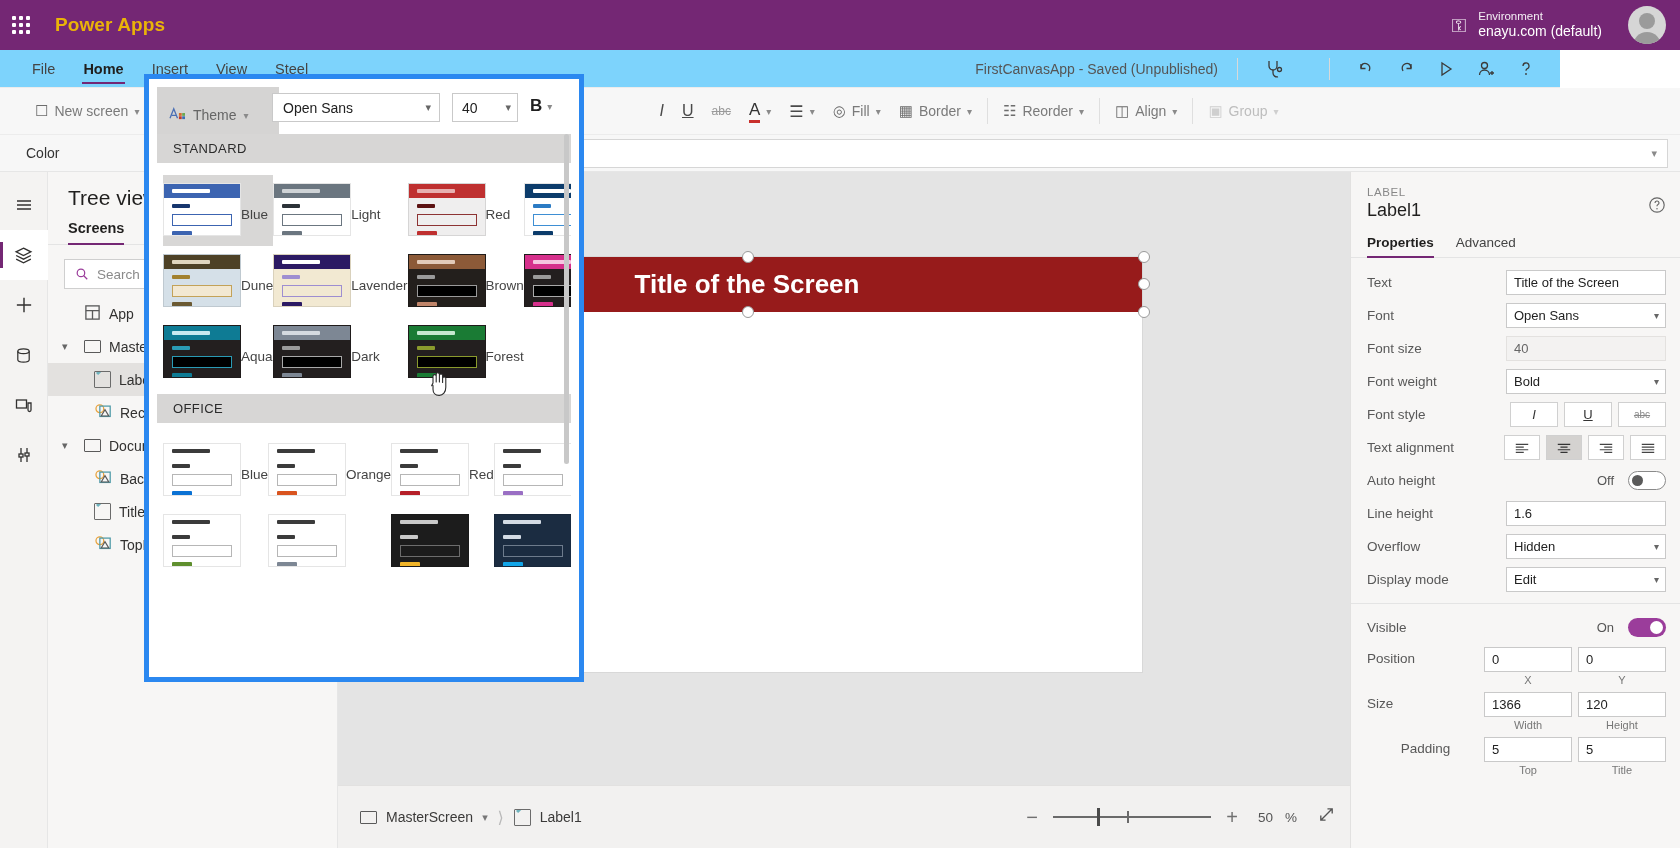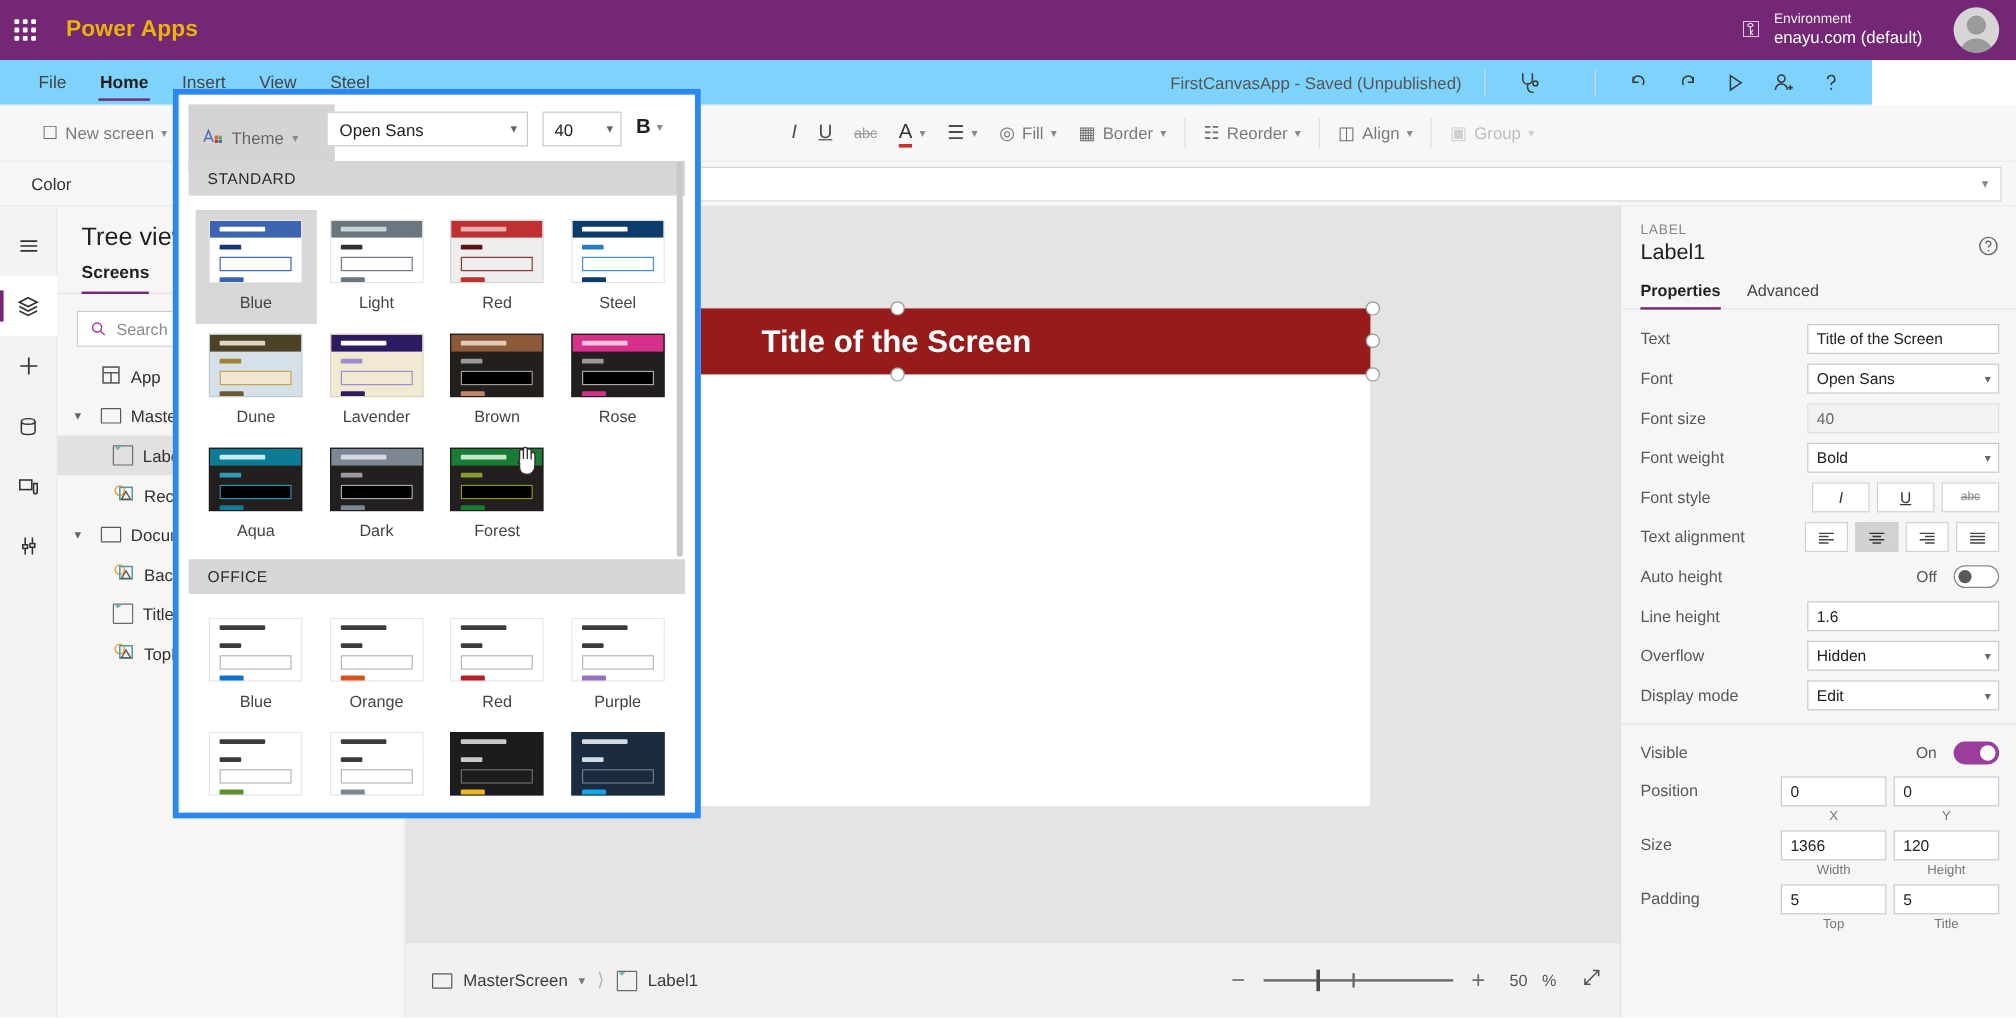--- a/index.html
+++ b/index.html
@@ -222,21 +222,21 @@
     position: absolute; left: 8px; top: 8px; width: 122px; height: 56px; background: #d5d4d3;
     display: flex; align-items: center; gap: 7px; padding-left: 12px; font-size: 14px; color: #666; cursor: pointer;
   }
   .theme-scroll { position: absolute; left: 8px; right: 8px; top: 55px; bottom: 8px; overflow: hidden; }
   .theme-group {
     background: #d7d6d5; font-size: 13px; color: #2b2b2b; letter-spacing: .4px;
     padding: 7px 0 7px 16px;
   }
   .theme-grid { display: grid; grid-template-columns: repeat(4, 1fr); padding: 12px 6px 6px 6px; }
   .theme-cell {
-    display: flex; flex-direction: column; align-items: center; padding: 8px 0 10px; cursor: pointer;
+    display: flex; align-items: center; padding: 8px 0 10px; cursor: pointer;
   }
   .theme-cell.sel { background: #d8d7d6; }
   .theme-card {
     width: 78px; height: 53px; position: relative; overflow: hidden; border: 1px solid rgba(0,0,0,.10);
   }
   .tc-head { position: absolute; left: 0; top: 0; width: 100%; height: 14px; }
   .tc-headbar { position: absolute; left: 8px; top: 5px; width: 38px; height: 4px; border-radius: 1px; }
   .tc-body { position: absolute; left: 0; top: 14px; width: 100%; bottom: 0; }
   .tc-line { position: absolute; left: 8px; top: 6px; width: 18px; height: 4px; border-radius: 1px; }
   .tc-box { position: absolute; left: 8px; top: 16px; right: 8px; height: 12px; border-width: 1px; border-style: solid; }
@@ -708,21 +708,21 @@
       <div style="width:6px;"></div>
       <div class="pair">
         <div class="inp w88">
             <span>120</span>
           </div>
         <div class="pair-cap">Height</div>
       </div>
     </div>
 
     <div class="prow-pair">
-      <div class="plabel" style="padding-top:4px;">Padding</div>
+      <div class="plabel" style="padding-top:4px;text-align:center;">Padding</div>
       <div class="pair">
         <div class="inp w88">
             <span>5</span>
           </div>
         <div class="pair-cap">Top</div>
       </div>
       <div style="width:6px;"></div>
       <div class="pair">
         <div class="inp w88">
             <span>5</span>

